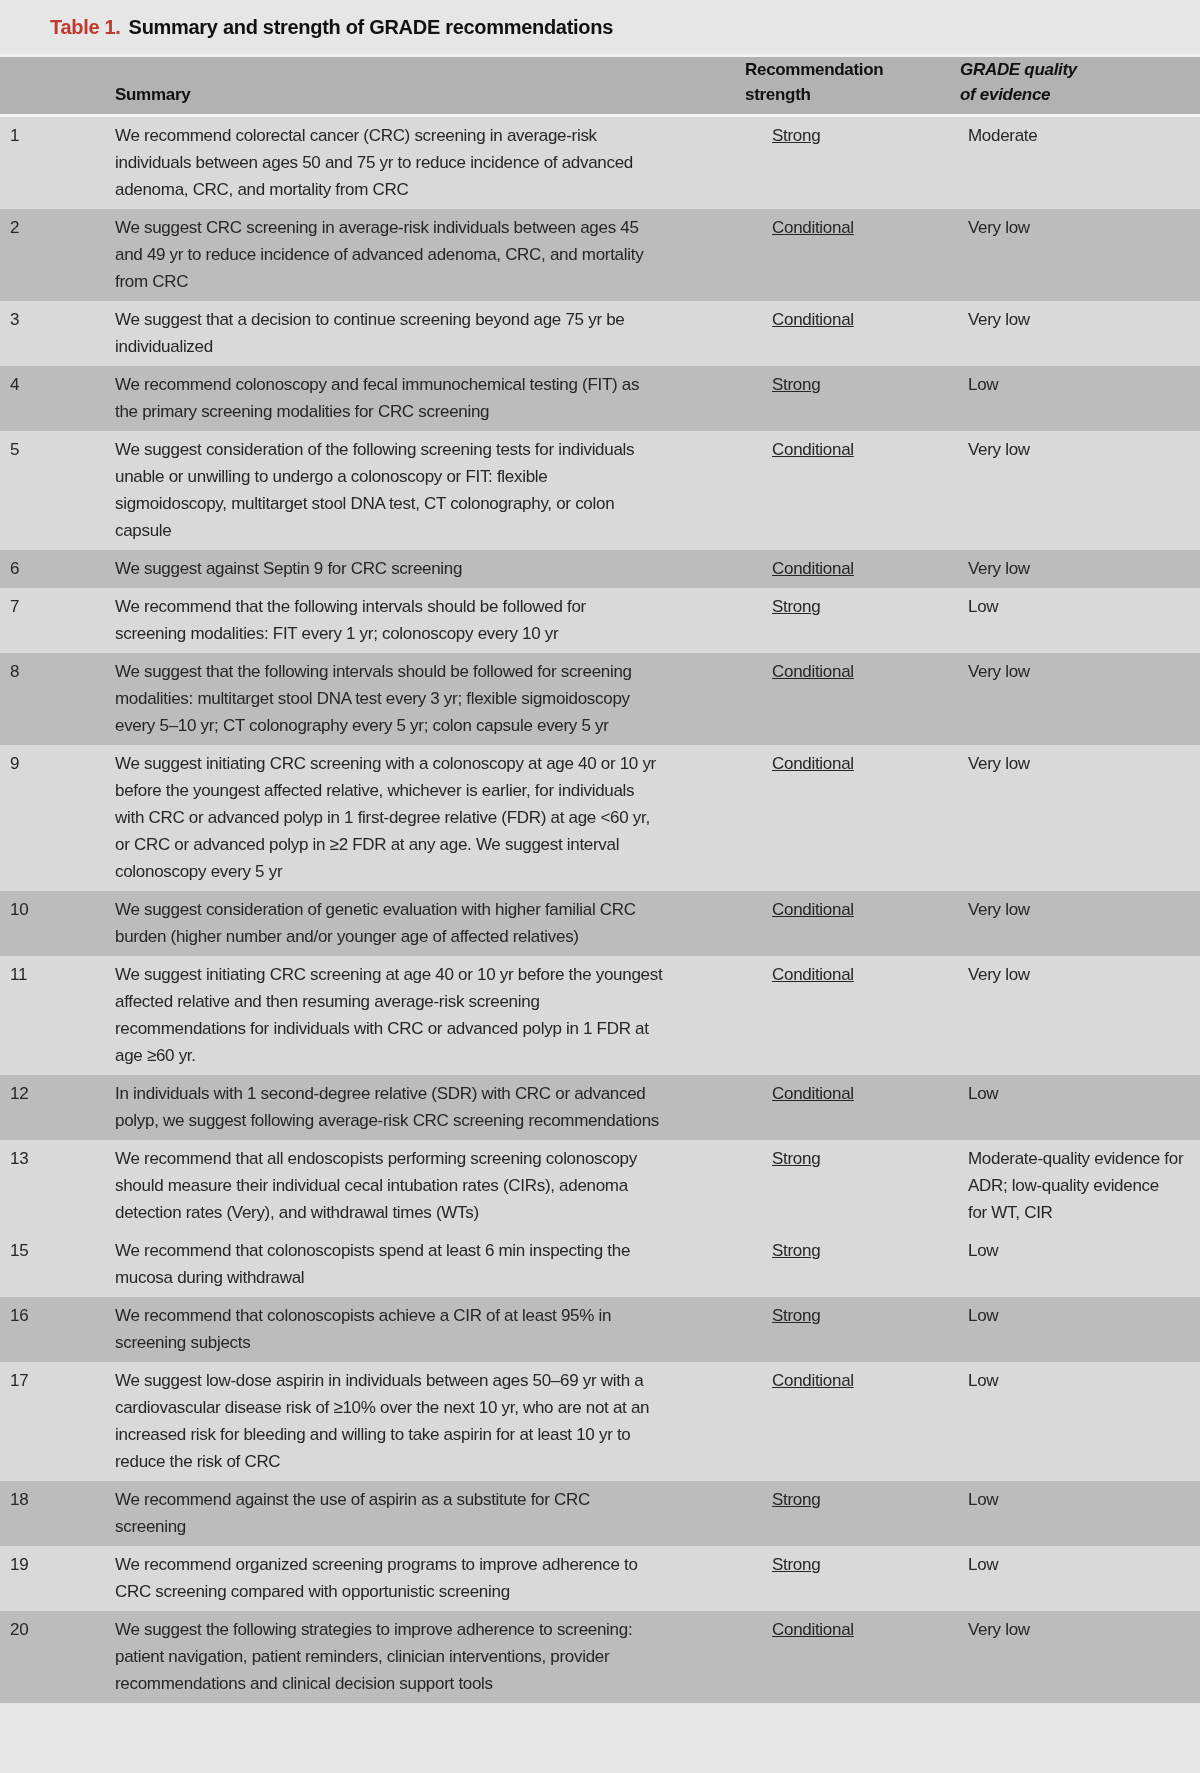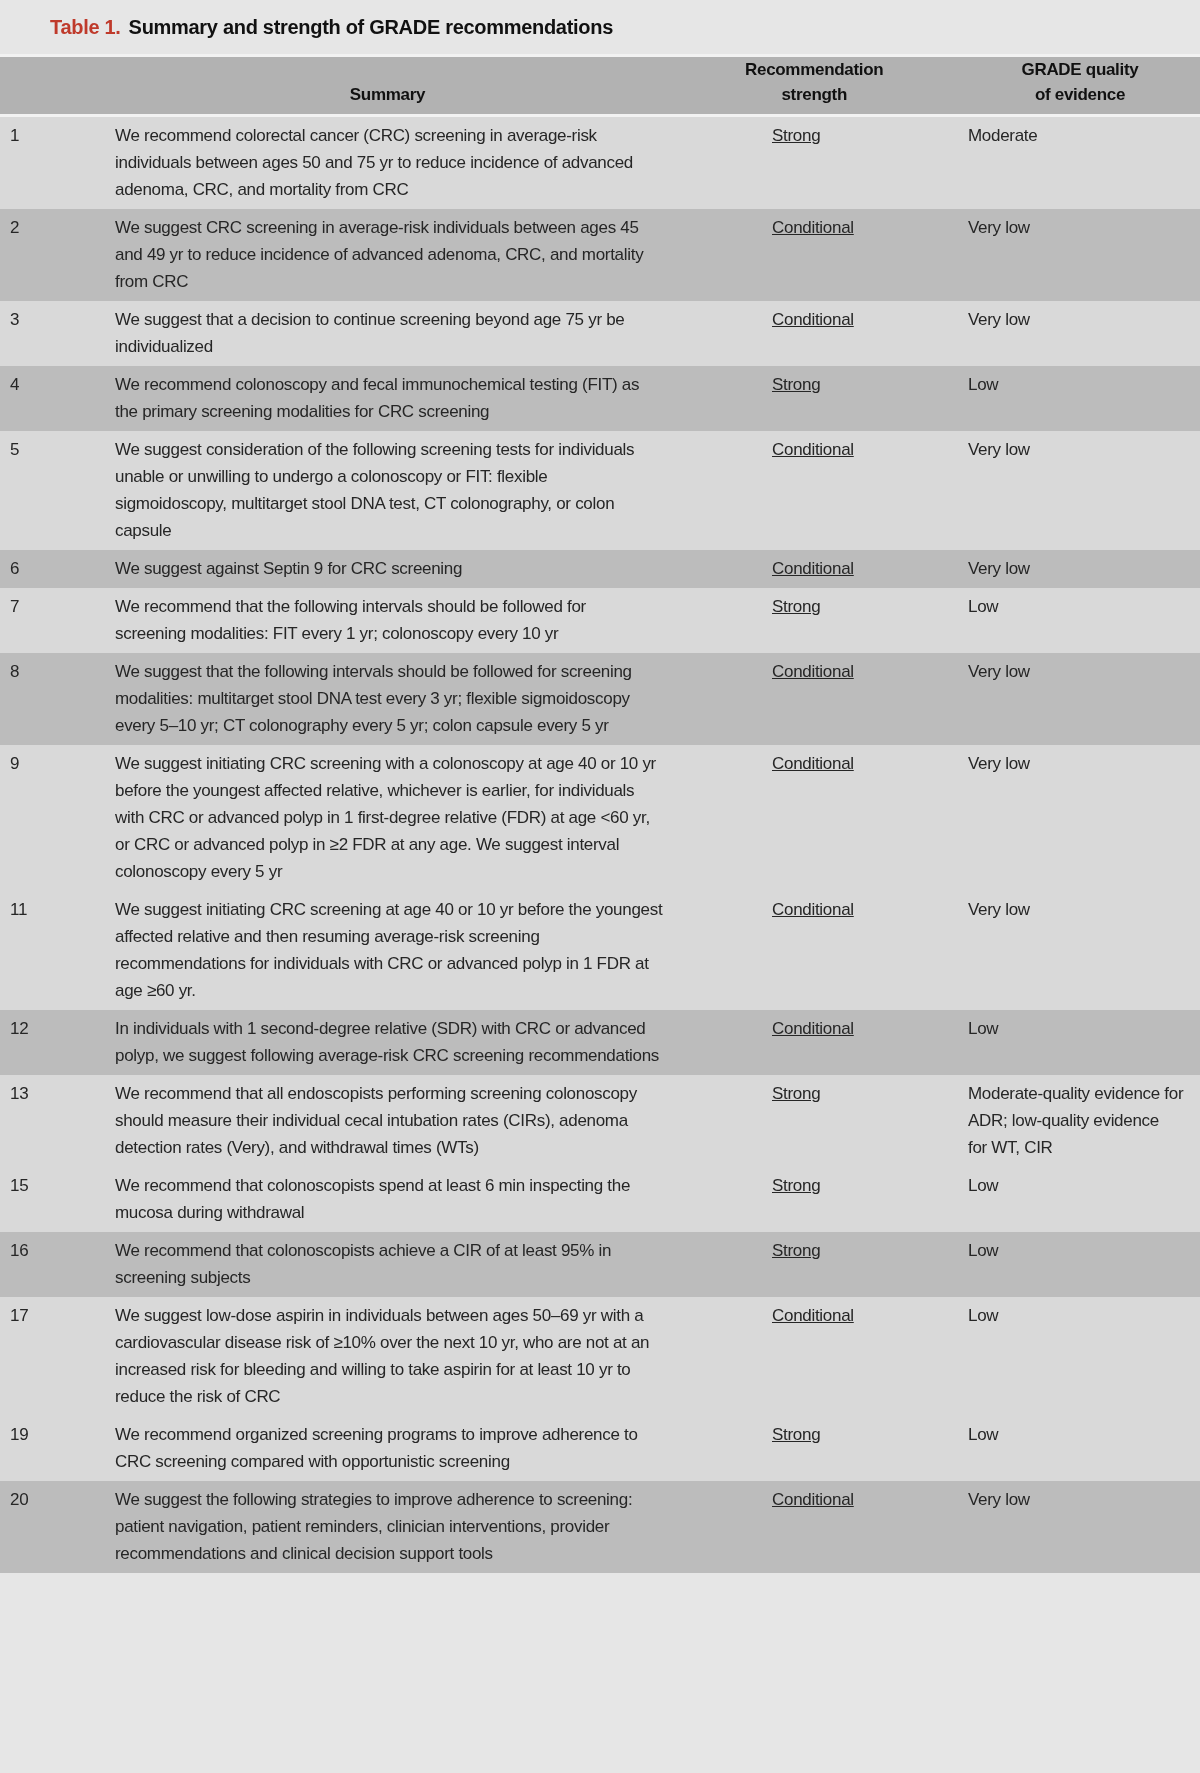--- a/index.html
+++ b/index.html
@@ -40,26 +40,26 @@
     background:var(--header-bg);
     border-bottom:3px solid var(--separator);
     height:59px;
     vertical-align:bottom;
     padding-bottom:7px;
     font-size:17px;
     line-height:25px;
     font-weight:bold;
     color:#111;
     letter-spacing:-0.3px;
-    text-align:center;
+    text-align:left;
   }
   th.summary-h{padding-right:85px;}
   th.strength-h{padding-right:80px;}
   .hdr-wrap{display:inline-block;max-width:140px;}
-  .hdr-wrap2{display:inline-block;max-width:125px;}
+  .hdr-wrap2{display:inline-block;max-width:125px;font-style:italic;}
   td{
     font-size:17px;
     line-height:27px;
     letter-spacing:-0.3px;
     vertical-align:top;
     padding-top:5px;
     padding-bottom:6px;
     color:var(--text);
   }
   tr.light td{background:var(--row-light);}
@@ -155,20 +155,27 @@
       <tr class="light">
     <td class="num">9</td>
     <td class="summary">We suggest initiating CRC screening with a colonoscopy at age 40 or 10 yr
 before the youngest affected relative, whichever is earlier, for individuals
 with CRC or advanced polyp in 1 first-degree relative (FDR) at age &lt;60 yr,
 or CRC or advanced polyp in ≥2 FDR at any age. We suggest interval
 colonoscopy every 5 yr</td>
     <td class="strength">Conditional</td>
     <td class="grade">Very low</td>
   </tr>
+      <tr class="dark">
+    <td class="num">10</td>
+    <td class="summary">We suggest consideration of genetic evaluation with higher familial CRC
+burden (higher number and/or younger age of affected relatives)</td>
+    <td class="strength">Conditional</td>
+    <td class="grade">Very low</td>
+  </tr>
       <tr class="light">
     <td class="num">11</td>
     <td class="summary">We suggest initiating CRC screening at age 40 or 10 yr before the youngest
 affected relative and then resuming average-risk screening
 recommendations for individuals with CRC or advanced polyp in 1 FDR at
 age ≥60 yr.</td>
     <td class="strength">Conditional</td>
     <td class="grade">Very low</td>
   </tr>
       <tr class="dark">
@@ -204,20 +211,27 @@
   </tr>
       <tr class="light">
     <td class="num">17</td>
     <td class="summary">We suggest low-dose aspirin in individuals between ages 50–69 yr with a
 cardiovascular disease risk of ≥10% over the next 10 yr, who are not at an
 increased risk for bleeding and willing to take aspirin for at least 10 yr to
 reduce the risk of CRC</td>
     <td class="strength">Conditional</td>
     <td class="grade">Low</td>
   </tr>
+      <tr class="dark">
+    <td class="num">18</td>
+    <td class="summary">We recommend against the use of aspirin as a substitute for CRC
+screening</td>
+    <td class="strength">Strong</td>
+    <td class="grade">Low</td>
+  </tr>
       <tr class="light">
     <td class="num">19</td>
     <td class="summary">We recommend organized screening programs to improve adherence to
 CRC screening compared with opportunistic screening</td>
     <td class="strength">Strong</td>
     <td class="grade">Low</td>
   </tr>
       <tr class="dark">
     <td class="num">20</td>
     <td class="summary">We suggest the following strategies to improve adherence to screening:

